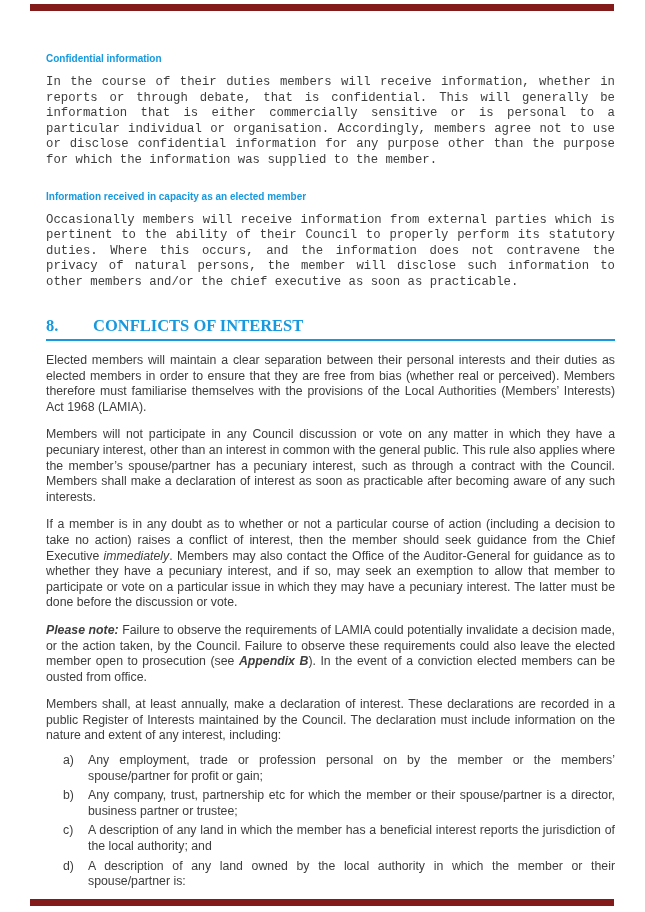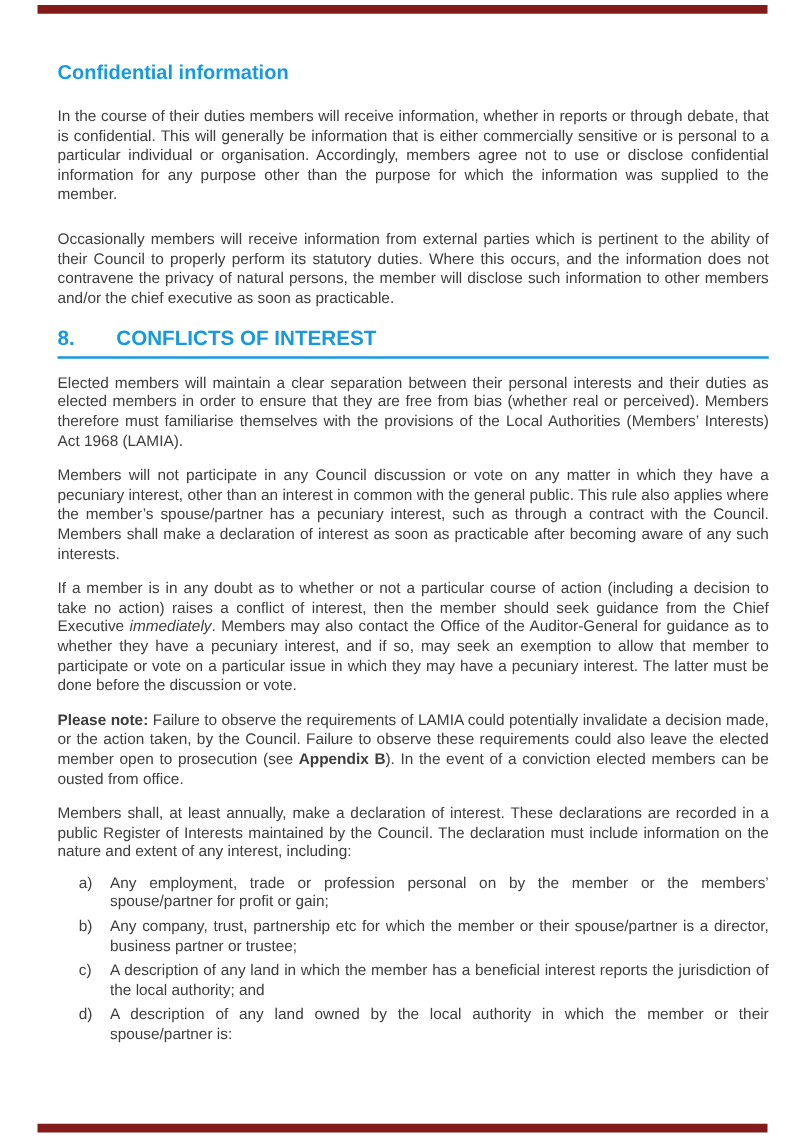--- a/index.html
+++ b/index.html
@@ -18,62 +18,64 @@
   .rule-top { top: 4px; }
   .rule-bottom { top: 899px; }
   .content {
     position: absolute; left: 46px; top: 0; width: 569px;
     color: #3d3d3d;
     font-size: 12.3px;
     line-height: 15.6px;
   }
   .sub {
     margin: 0;
-    font-size: 16px;
+    font-size: 10px;
     font-weight: bold;
     color: #1799df;
     line-height: 15px;
   }
   .sub-first { margin-top: 51px; }
   .sub-next  { margin-top: 20px; }
   .para {
     margin: 12px 0 0 0;
     text-align: justify;
   }
-  .para.tight { margin-top: 20px; }
+  .para.tight { margin-top: 9px; font-family: Liberation Mono, monospace; }
   .para.after-heading { }
   .section-heading {
-    margin-top: 16px;
+    margin-top: 26px;
     padding-bottom: 4px;
     border-bottom: 2px solid #1799df;
     color: #1799df;
     font-weight: bold;
     font-size: 16.5px;
     line-height: 1.12;
+    font-family: Liberation Serif, serif;
   }
   .sec-num { display: inline-block; width: 47px; }
   .list { margin-top: 9px; }
   .li { display: flex; margin-top: 4px; }
   .li:first-child { margin-top: 0; }
   .li-marker { flex: none; width: 25px; margin-left: 17px; }
   .li-text { flex: 1; text-align: justify; }
   em { font-style: italic; }
-  strong { font-weight: bold; }
+  strong { font-weight: bold; font-style: italic; }
 </style>
 </head>
 <body>
 
 <div class="page">
   <div class="rule rule-top"></div>
 
   <div class="content">
 
     <h3 class="sub sub-first">Confidential information</h3>
     <p class="para tight">In the course of their duties members will receive information, whether in reports or through debate, that is confidential. This will generally be information that is either commercially sensitive or is personal to a particular individual or organisation. Accordingly, members agree not to use or disclose confidential information for any purpose other than the purpose for which the information was supplied to the member.</p>
 
+    <h3 class="sub sub-next">Information received in capacity as an elected member</h3>
     <p class="para tight">Occasionally members will receive information from external parties which is pertinent to the ability of their Council to properly perform its statutory duties. Where this occurs, and the information does not contravene the privacy of natural persons, the member will disclose such information to other members and/or the chief executive as soon as practicable.</p>
 
     <div class="section-heading">
       <span class="sec-num">8.</span><span class="sec-title">CONFLICTS OF INTEREST</span>
     </div>
 
     <p class="para after-heading">Elected members will maintain a clear separation between their personal interests and their duties as elected members in order to ensure that they are free from bias (whether real or perceived). Members therefore must familiarise themselves with the provisions of the Local Authorities (Members’ Interests) Act 1968 (LAMIA).</p>
 
     <p class="para">Members will not participate in any Council discussion or vote on any matter in which they have a pecuniary interest, other than an interest in common with the general public. This rule also applies where the member’s spouse/partner has a pecuniary interest, such as through a contract with the Council. Members shall make a declaration of interest as soon as practicable after becoming aware of any such interests.</p>
 

